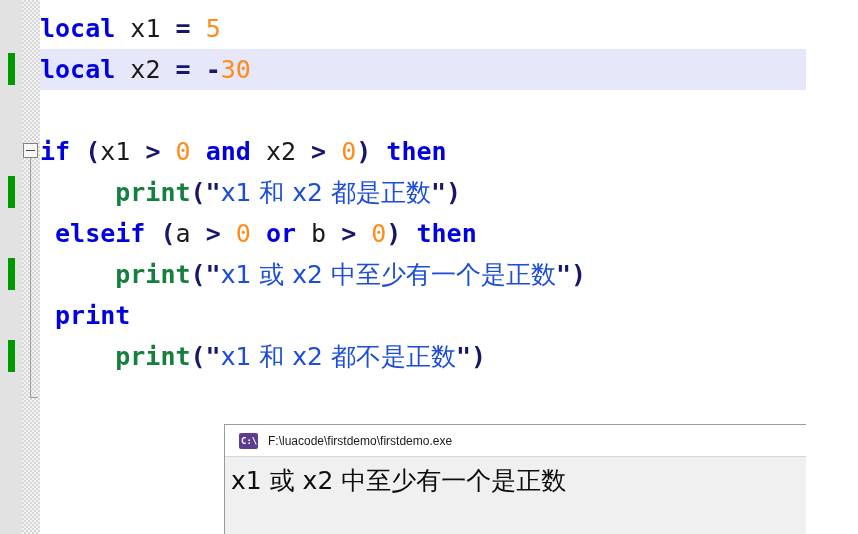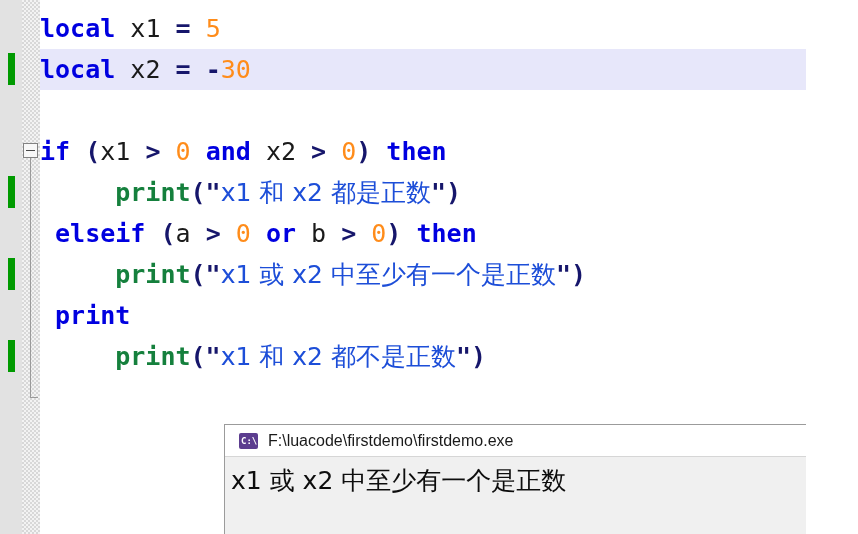--- a/index.html
+++ b/index.html
@@ -150,21 +150,21 @@
     left: 2px; top: 0px;
     font-family: "DejaVu Sans Mono", monospace;
     font-size: 9px;
     font-weight: bold;
     color: #ffffff;
     line-height: 16px;
   }
   .console-title {
     margin-left: 10px;
     font-family: "Liberation Sans", sans-serif;
-    font-size: 16px;
+    font-size: 12px;
     color: #1a1a1a;
     white-space: nowrap;
   }
   .console-body {
     padding: 6px 0 0 6px;
   }
   .console-line {
     font-family: "DejaVu Sans", sans-serif;
     font-size: 25px;
     color: #0d0d0d;

